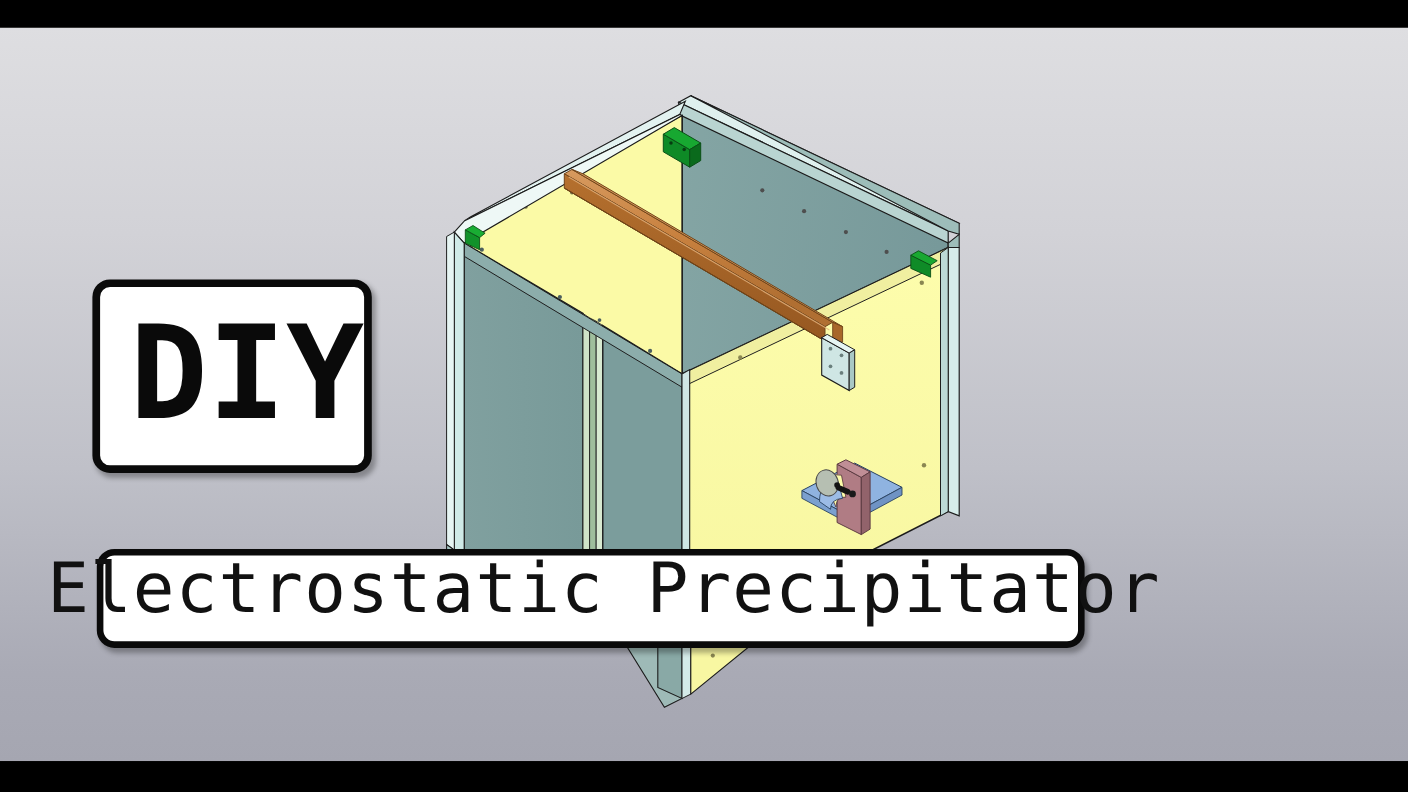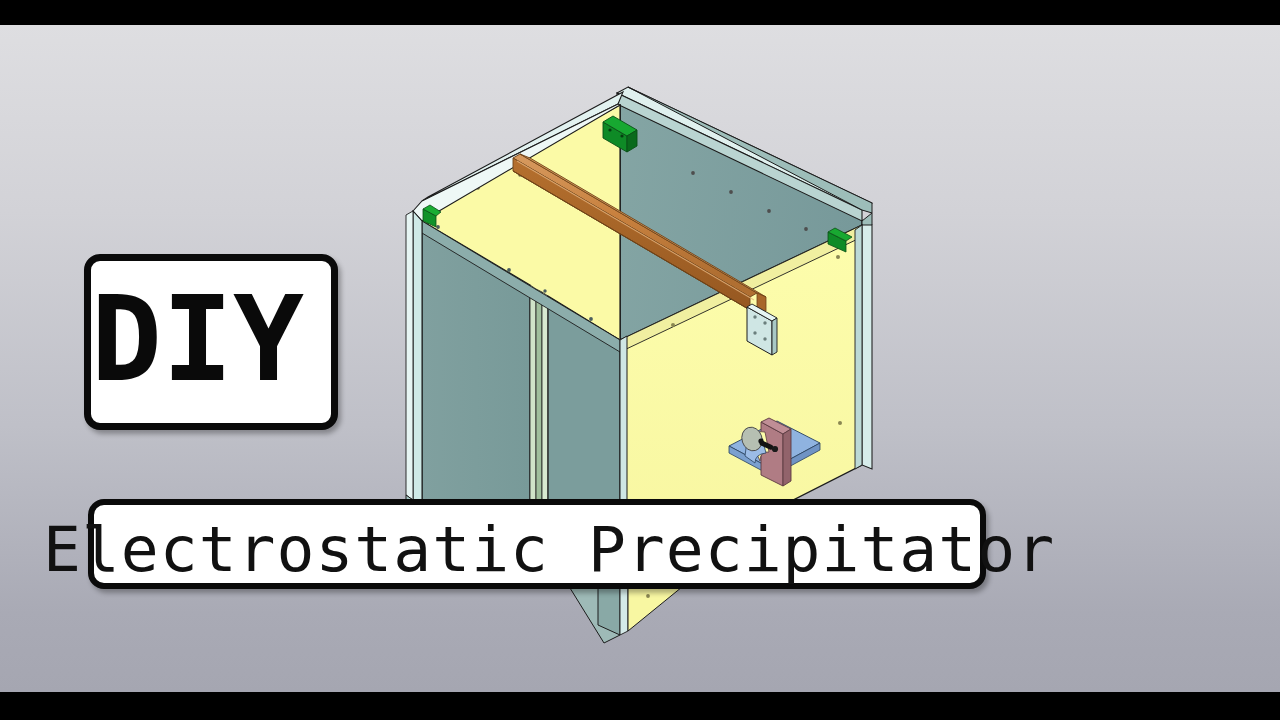--- a/index.html
+++ b/index.html
@@ -43,21 +43,21 @@
   #diy-badge {
     position: absolute;
     left: 84px; top: 254px;
     width: 254px; height: 176px;
     background: #ffffff;
     border: 7px solid #0a0a0a;
     border-radius: 16px;
     z-index: 20;
     display: flex;
     align-items: center;
-    justify-content: flex-start;
+    justify-content: flex-end;
     box-shadow: 3px 4px 5px rgba(0,0,0,0.30);
   }
   #diy-text {
     font-family: "DejaVu Sans Mono", monospace;
     font-weight: 700;
     font-size: 118px;
     letter-spacing: 0px;
     color: #0a0a0a;
     line-height: 1;
     transform: translateY(-3px);
@@ -66,21 +66,21 @@
   
   #title-bar {
     position: absolute;
     left: 88px; top: 499px;
     width: 898px; height: 90px;
     background: #ffffff;
     border: 6px solid #0a0a0a;
     border-radius: 16px;
     z-index: 20;
     display: flex;
-    align-items: flex-end;
+    align-items: flex-start;
     justify-content: center;
     box-shadow: 3px 4px 5px rgba(0,0,0,0.30);
     padding-left: 24px;
   }
   #title-text {
     font-family: "DejaVu Sans Mono", monospace;
     font-weight: 400;
     font-size: 63px;
     letter-spacing: 1px;
     color: #111111;

